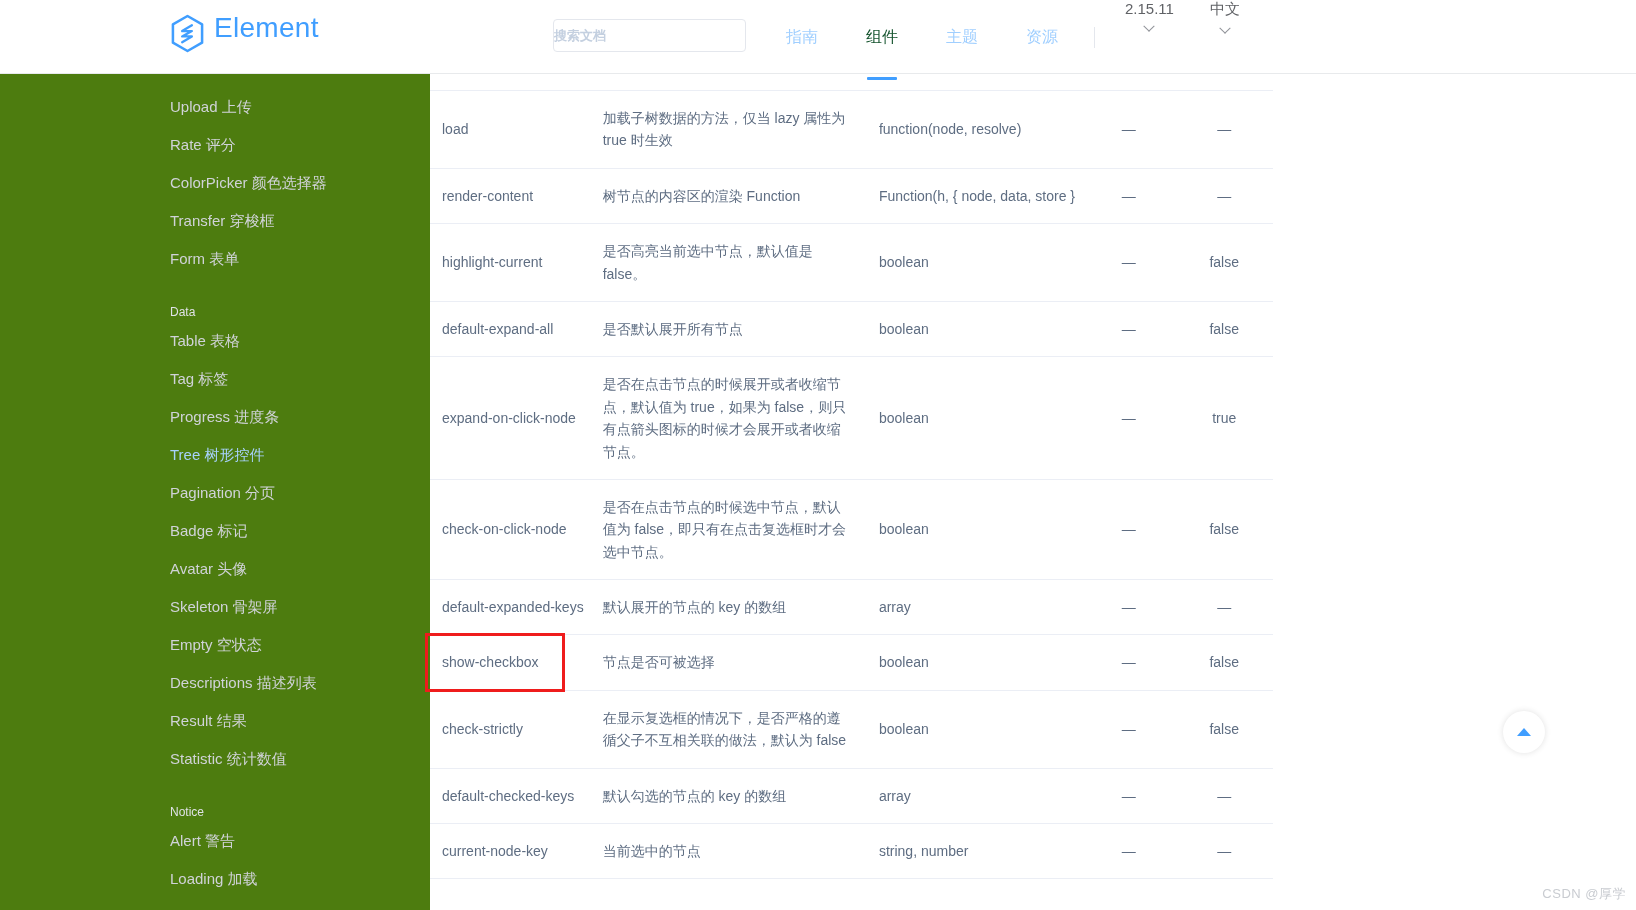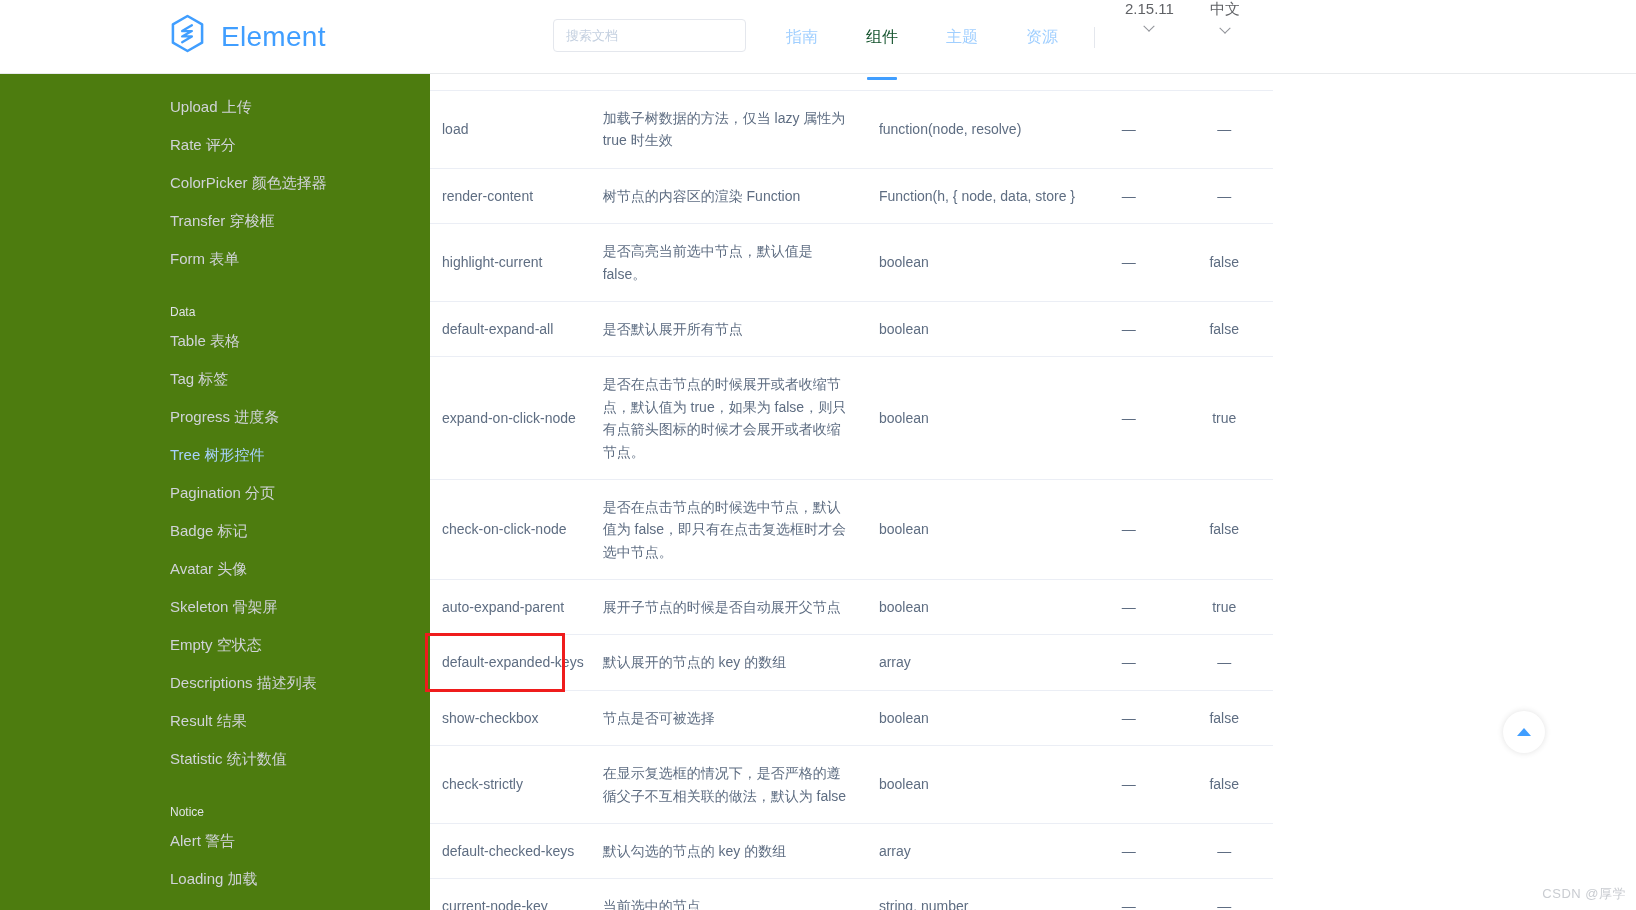--- a/index.html
+++ b/index.html
@@ -17,37 +17,38 @@
   
   .header {
     position: absolute; top: 0; left: 0;
     width: 1636px; height: 74px;
     background: #fff;
     border-bottom: 1px solid #e8eaec;
     z-index: 30;
   }
   .brand {
     position: absolute; left: 170px; top: 14px;
-    display: flex; align-items: flex-end; gap: 16px;
+    display: flex; align-items: flex-start; gap: 9px;
     cursor: pointer;
   }
   .brand-mark { width: 35px; height: 39px; display: block; }
   .brand-name {
     font-size: 28px; letter-spacing: 0.3px;
     color: #409eff; font-weight: 400; line-height: 1;
     padding-bottom: 2px;
   }
 
   .search-wrap { position: absolute; left: 553px; top: 19px; }
   .search-input {
     width: 193px; height: 33px;
     border: 1px solid #e4e7ed; border-radius: 4px;
-    padding: 0 12px; font-size: 13px; color: #5e6d82;
+    padding: 0 0; font-size: 13px; color: #5e6d82;
     outline: none; background: #fff;
     font-family: "Liberation Sans", "DejaVu Sans", sans-serif;
+    font-weight: bold;
   }
   .search-input::placeholder { color: #c4d0e0; }
 
   .nav { position: absolute; left: 762px; top: 0; height: 74px; display: flex; align-items: center; }
   .nav-item {
     position: relative;
     height: 84px; display: flex; align-items: center;
     padding: 0 24px;
     font-size: 16px; color: #a0cfff; cursor: pointer;
     white-space: nowrap;
@@ -246,27 +247,20 @@
             <td class="c-acc">—</td>
             <td class="c-def">true</td>
           </tr>
           <tr>
             <td class="c-attr">check-on-click-node</td>
             <td class="c-desc">是否在点击节点的时候选中节点，默认值为 false，即只有在点击复选框时才会选中节点。</td>
             <td class="c-type">boolean</td>
             <td class="c-acc">—</td>
             <td class="c-def">false</td>
           </tr>
-          <tr>
-            <td class="c-attr">auto-expand-parent</td>
-            <td class="c-desc">展开子节点的时候是否自动展开父节点</td>
-            <td class="c-type">boolean</td>
-            <td class="c-acc">—</td>
-            <td class="c-def">true</td>
-          </tr>
           <tr id="row-highlighted">
             <td class="c-attr" id="cell-highlight-target">default-expanded-keys</td>
             <td class="c-desc">默认展开的节点的 key 的数组</td>
             <td class="c-type">array</td>
             <td class="c-acc">—</td>
             <td class="c-def">—</td>
           </tr>
           <tr>
             <td class="c-attr">show-checkbox</td>
             <td class="c-desc">节点是否可被选择</td>

